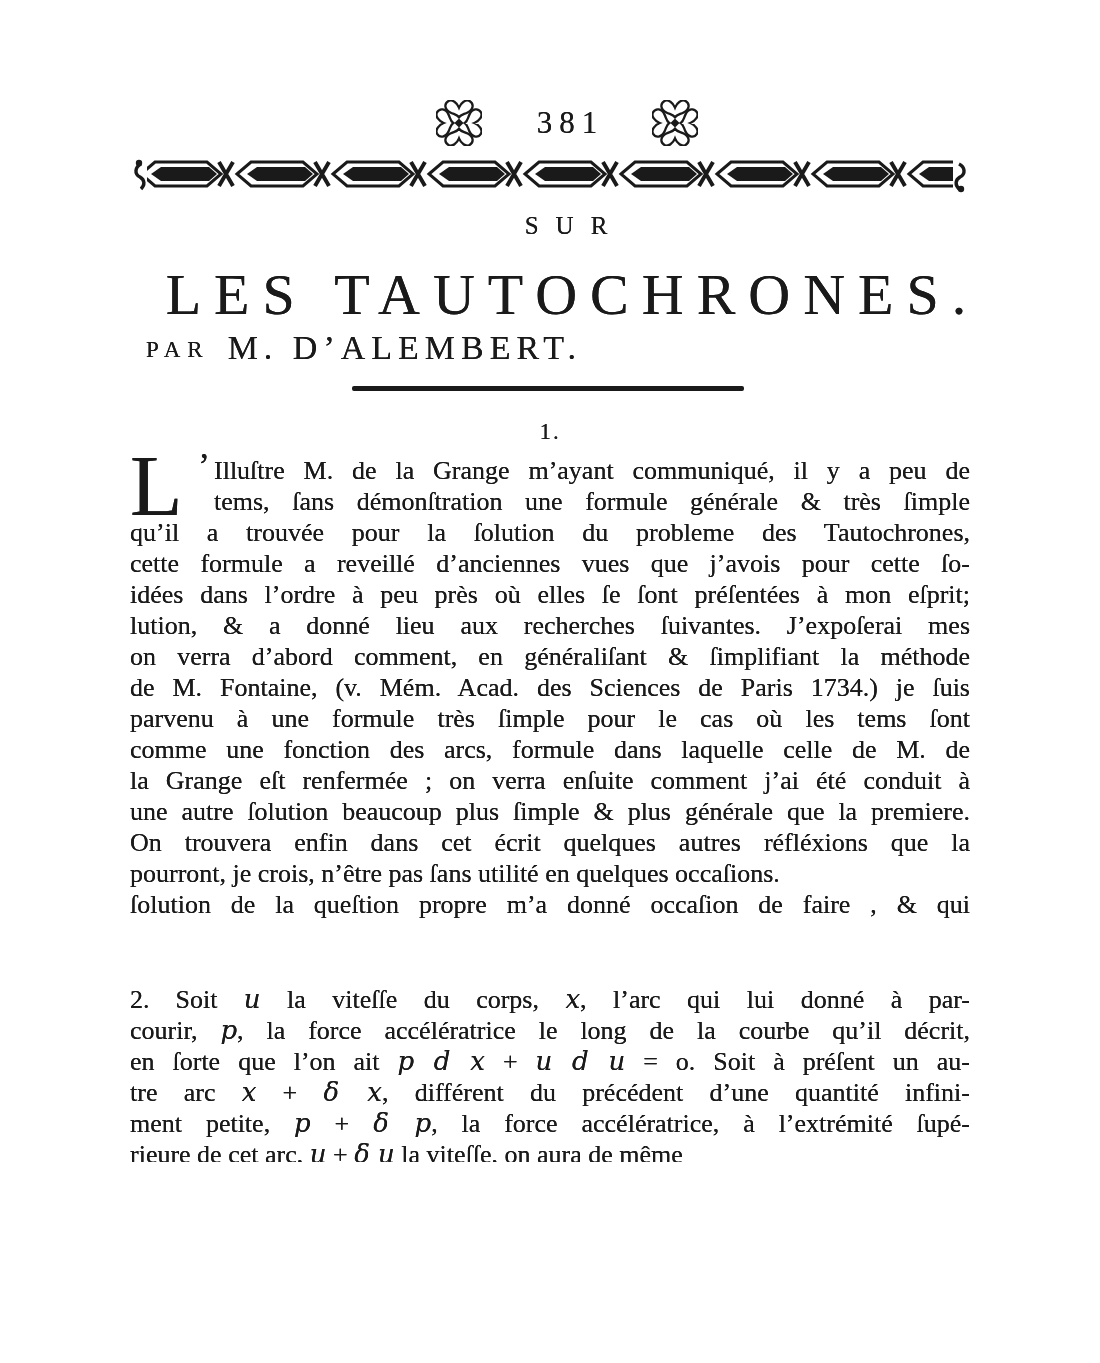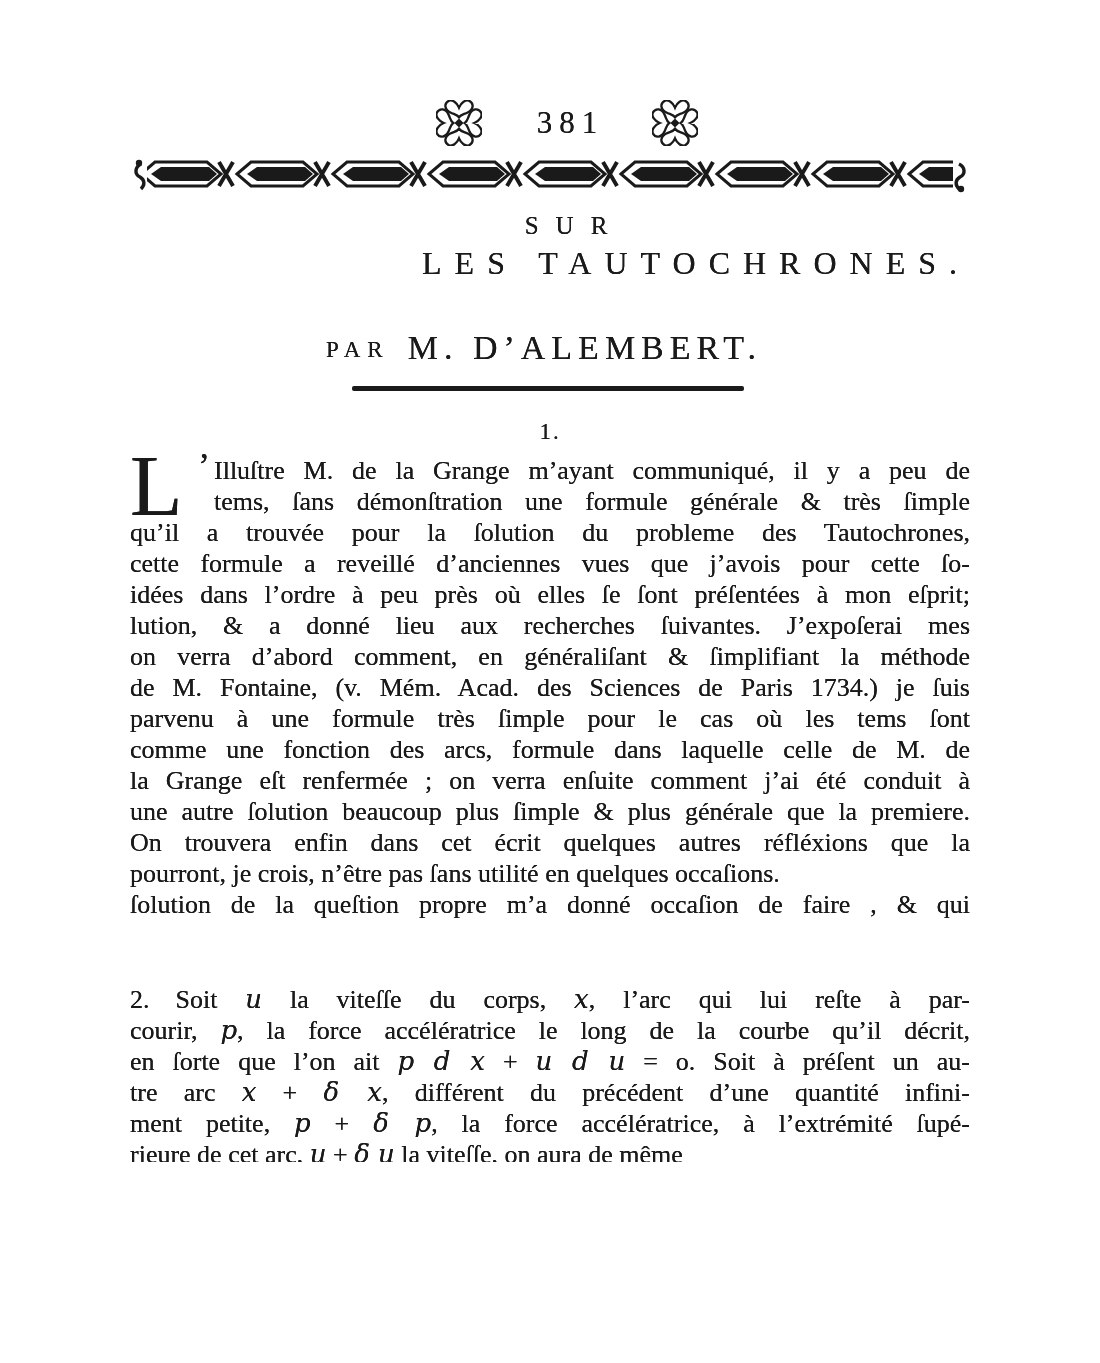--- a/index.html
+++ b/index.html
@@ -17,23 +17,23 @@
     display:flex; justify-content:center; align-items:center; gap:48px;
     transform:translateX(17px);
   }
   .pagenum{font-size:31px; letter-spacing:7px; text-indent:7px;}
   .fleuron{width:46px; height:46px;}
 
   .band{position:absolute; top:154px; left:133px; width:834px; height:40px;}
 
   .kicker{position:absolute; top:212px; left:146px; width:840px; text-align:center;
     font-size:25px; letter-spacing:17px; text-indent:17px;}
-  .main-title{position:absolute; top:245px; left:130px; width:840px; margin:0;
-    text-align:right; font-size:32px; font-weight:400; letter-spacing:13px; text-indent:13px;}
-  .byline{position:absolute; top:329px; left:124px; width:840px; text-align:center;}
+  .main-title{position:absolute; top:245px; left:130px; width:840px; margin:16px;
+    text-align:center; font-size:58px; font-weight:400; letter-spacing:13px; text-indent:13px;}
+  .byline{position:absolute; top:329px; left:146px; width:840px; text-align:left;}
   .byline .par{font-size:23px; letter-spacing:7px; margin-right:18px; vertical-align:2px;}
   .byline .author{font-size:34px; letter-spacing:6px;}
   .rule{position:absolute; top:386px; left:352px; width:392px; height:5px;
     background:var(--ink,#1a1a1a); border-radius:2px;}
 
   .secnum{position:absolute; top:419px; left:130px; width:840px; text-align:center;
     font-size:23px; letter-spacing:2px;}
 
   .para{position:absolute; left:130px; width:840px; font-size:26px; line-height:31px;}
   .p1{top:455px;}
@@ -126,21 +126,21 @@
     <div class="line">parvenu à une formule très ſimple pour le cas où les tems ſont</div>
     <div class="line">comme une fonction des arcs, formule dans laquelle celle de M. de</div>
     <div class="line">la Grange eſt renfermée ; on verra enſuite comment j’ai été conduit à</div>
     <div class="line">une autre ſolution beaucoup plus ſimple &amp; plus générale que la premiere.</div>
     <div class="line">On trouvera enfin dans cet écrit quelques autres réfléxions que la</div>
     <div class="line nojust">pourront, je crois, n’être pas ſans utilité en quelques occaſions.</div>
     <div class="line">ſolution de la queſtion propre m’a donné occaſion de faire , &amp; qui</div>
   </div>
 
   <div class="para p2">
-    <div class="line rich"><span class="seg-num">2.</span><span>Soit </span><span class="math">u</span><span> la viteſſe du corps, </span><span class="math">x</span><span>, l’arc qui lui reſte à par-</span></div>
+    <div class="line rich"><span class="seg-num">2.</span><span>Soit </span><span class="math">u</span><span> la viteſſe du corps, </span><span class="math">x</span><span>, l’arc qui lui donné à par-</span></div>
     <div class="line rich"><span>courir, </span><span class="math">p</span><span>, la force accélératrice le long de la courbe qu’il décrit,</span></div>
     <div class="line rich"><span>en ſorte que l’on ait </span><span class="math">p d x</span><span> + </span><span class="math">u d u</span><span> = o. Soit à préſent un au-</span></div>
     <div class="line rich"><span>tre arc </span><span class="math">x</span><span> + </span><span class="math">δ x</span><span>, différent du précédent d’une quantité infini-</span></div>
     <div class="line rich"><span>ment petite, </span><span class="math">p</span><span> + </span><span class="math">δ p</span><span>, la force accélératrice, à l’extrémité ſupé-</span></div>
     <div class="line rich nojust"><span>rieure de cet arc, </span><span class="math">u</span><span> + </span><span class="math">δ u</span><span> la viteſſe, on aura de même</span></div>
   </div>
 
   <div class="formula">(p + δp) d (x + δx) + (u + δu) d(u + δu) = o,</div>
 
   <div class="footer-row">

